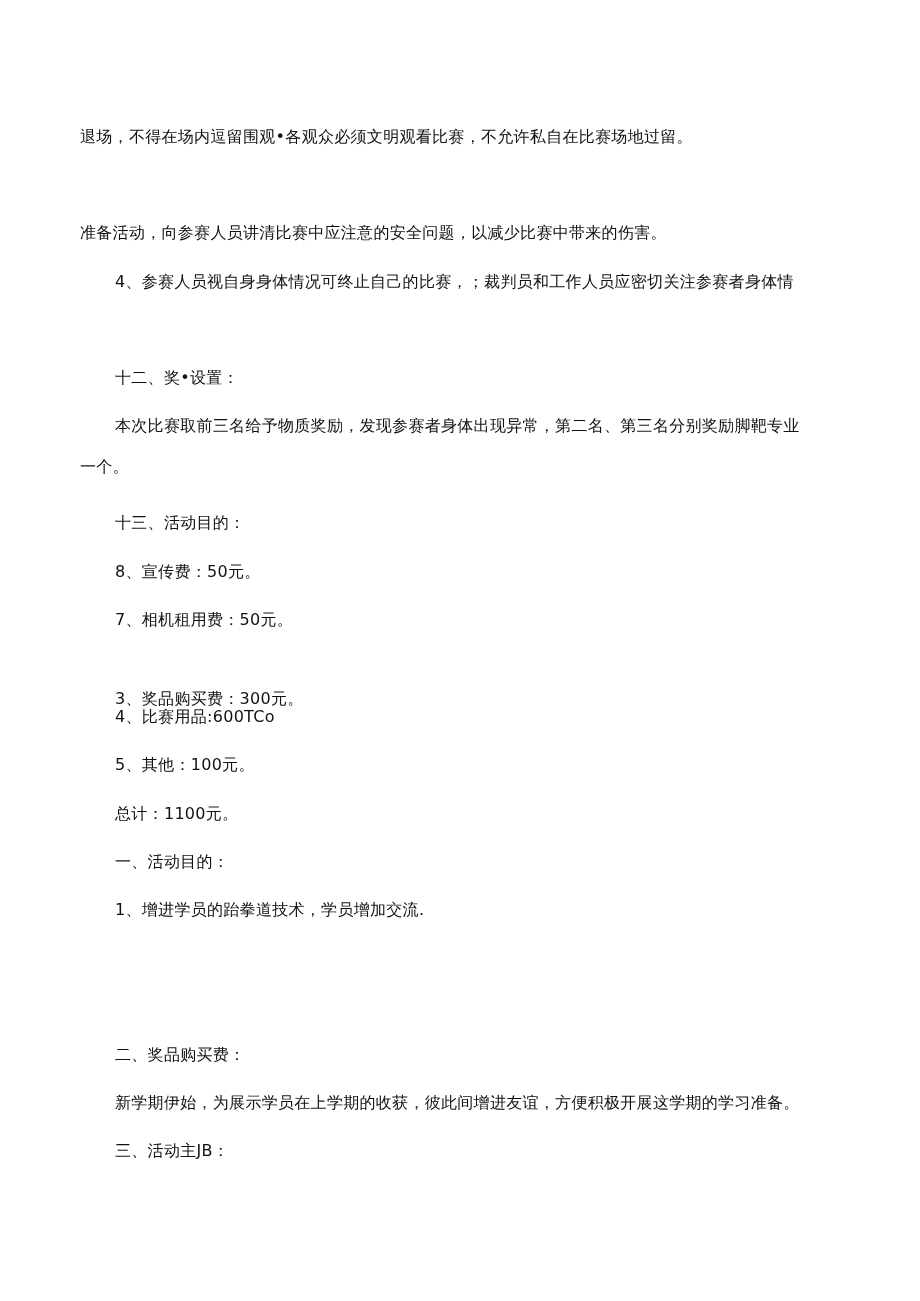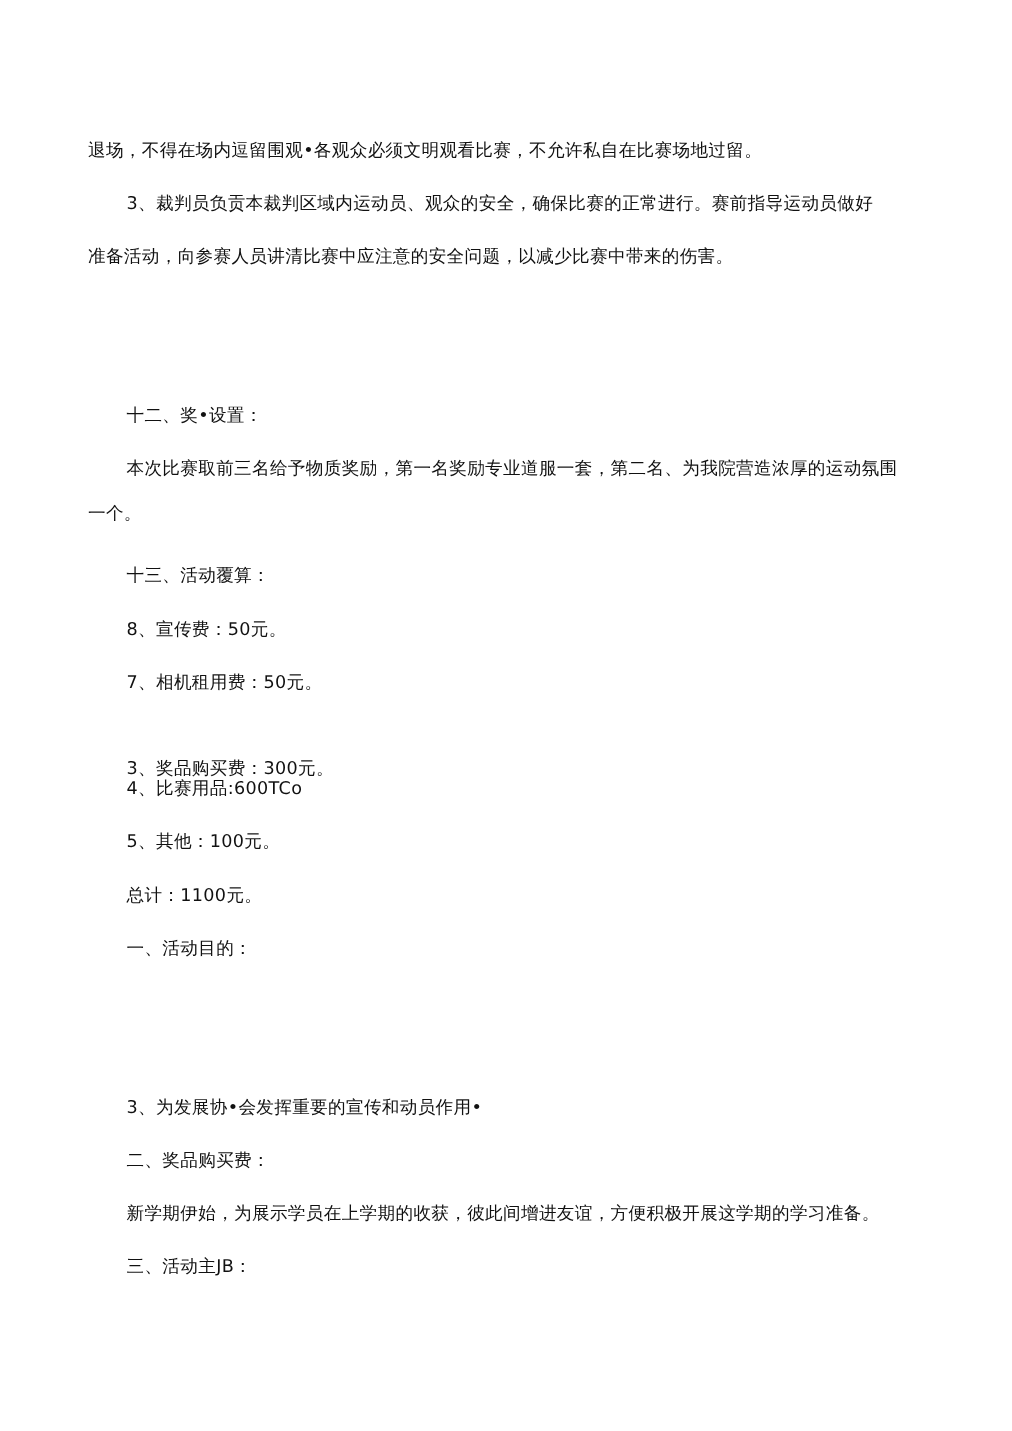--- a/index.html
+++ b/index.html
@@ -30,30 +30,30 @@
       white-space: nowrap;
       letter-spacing: 0.3px;
     }
     .indent { left: 115px; }
   </style>
 </head>
 <body>
 
 <div class="page">
   <div class="line" style="top:127px">退场，不得在场内逗留围观•各观众必须文明观看比赛，不允许私自在比赛场地过留。</div>
-  <div class="line indent" style="top:175px">3、裁判员负贡本裁判区域内运动员、观众的安全，确保比赛的正常进行。赛前指导运动员做好</div>
   <div class="line" style="top:223px">准备活动，向参赛人员讲清比赛中应注意的安全问题，以减少比赛中带来的伤害。</div>
+  <div class="line indent" style="top:272px">4、参赛人员视自身身体情况可终止自己的比赛，；裁判员和工作人员应密切关注参赛者身体情</div>
   <div class="line indent" style="top:368px">十二、奖•设置：</div>
-  <div class="line indent" style="top:416px">本次比赛取前三名给予物质奖励，第一名奖励专业道服一套，第二名、为我院营造浓厚的运动氛围</div>
+  <div class="line indent" style="top:416px">本次比赛取前三名给予物质奖励，发现参赛者身体出现异常，第二名、第三名分别奖励脚靶专业</div>
   <div class="line" style="top:457px">一个。</div>
-  <div class="line indent" style="top:513px">十三、活动覆算：</div>
+  <div class="line indent" style="top:513px">十三、活动目的：</div>
   <div class="line indent" style="top:562px">8、宣传费：50元。</div>
   <div class="line indent" style="top:610px">7、相机租用费：50元。</div>
   <div class="line indent" style="top:689px">3、奖品购买费：300元。</div>
   <div class="line indent" style="top:707px">4、比赛用品:600TCo</div>
   <div class="line indent" style="top:755px">5、其他：100元。</div>
   <div class="line indent" style="top:804px">总计：1100元。</div>
   <div class="line indent" style="top:852px">一、活动目的：</div>
-  <div class="line indent" style="top:997px">3、为发展协•会发挥重要的宣传和动员作用•</div>
+  <div class="line indent" style="top:900px">1、增进学员的跆拳道技术，学员增加交流.</div>
   <div class="line indent" style="top:1045px">二、奖品购买费：</div>
   <div class="line indent" style="top:1093px">新学期伊始，为展示学员在上学期的收获，彼此间增进友谊，方便积极开展这学期的学习准备。</div>
   <div class="line indent" style="top:1141px">三、活动主JB：</div>
 </div>
 
 </body></html>

